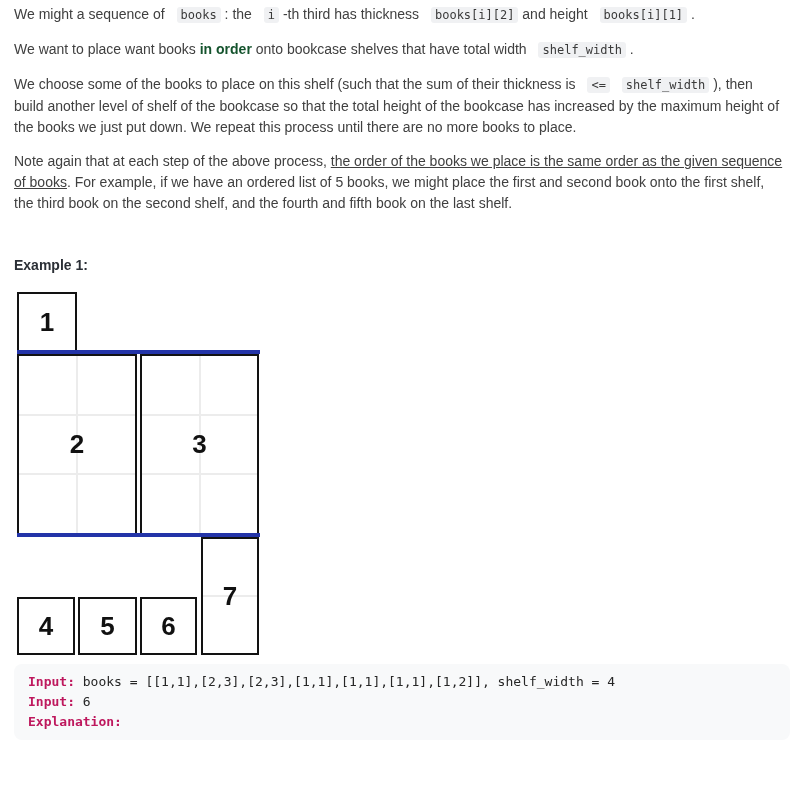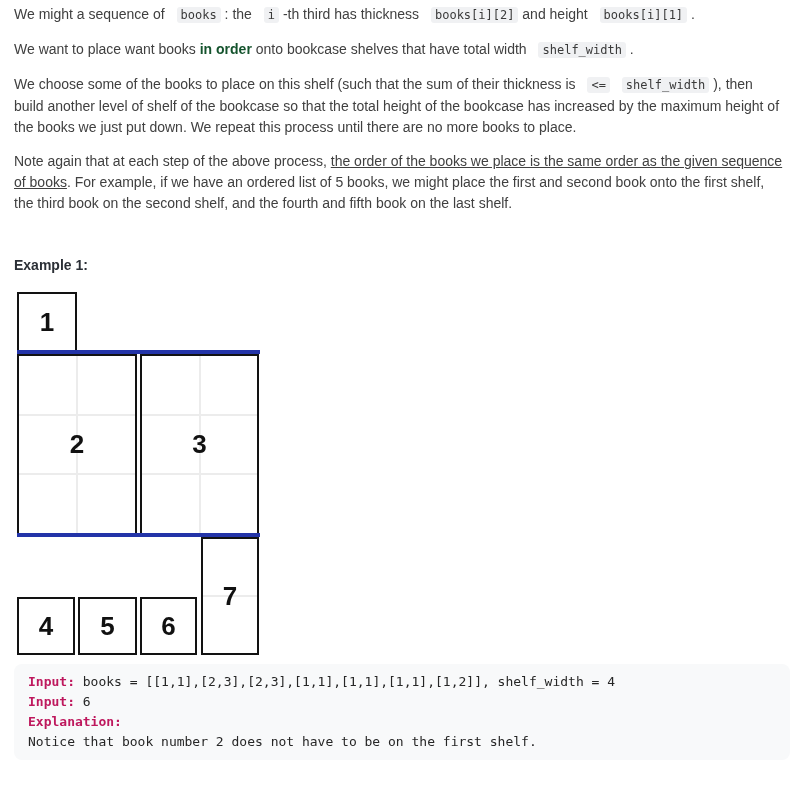--- a/index.html
+++ b/index.html
@@ -126,15 +126,14 @@
         <div class="book-label">7</div>
       </div>
       <div class="shelf" style="left: 0px; top: 58px; width: 243px; height: 4px; background: rgb(35, 52, 168);"></div>
       <div class="shelf" style="left: 0px; top: 241px; width: 243px; height: 4px; background: rgb(35, 52, 168);"></div>
     </div>
 
   <div class="code-block" id="example-block">
       <div class="code-line"><span class="seg-bold">Input:</span><span> books = [[1,1],[2,3],[2,3],[1,1],[1,1],[1,1],[1,2]], shelf_width = 4</span></div>
       <div class="code-line"><span class="seg-bold">Input:</span><span> 6</span></div>
       <div class="code-line"><span class="seg-bold">Explanation:</span></div>
-      <div class="code-line"><span>Notice that book number 2 does not have to be on the first shelf.</span></div>
     </div>
 </div>
 
 </body></html>

